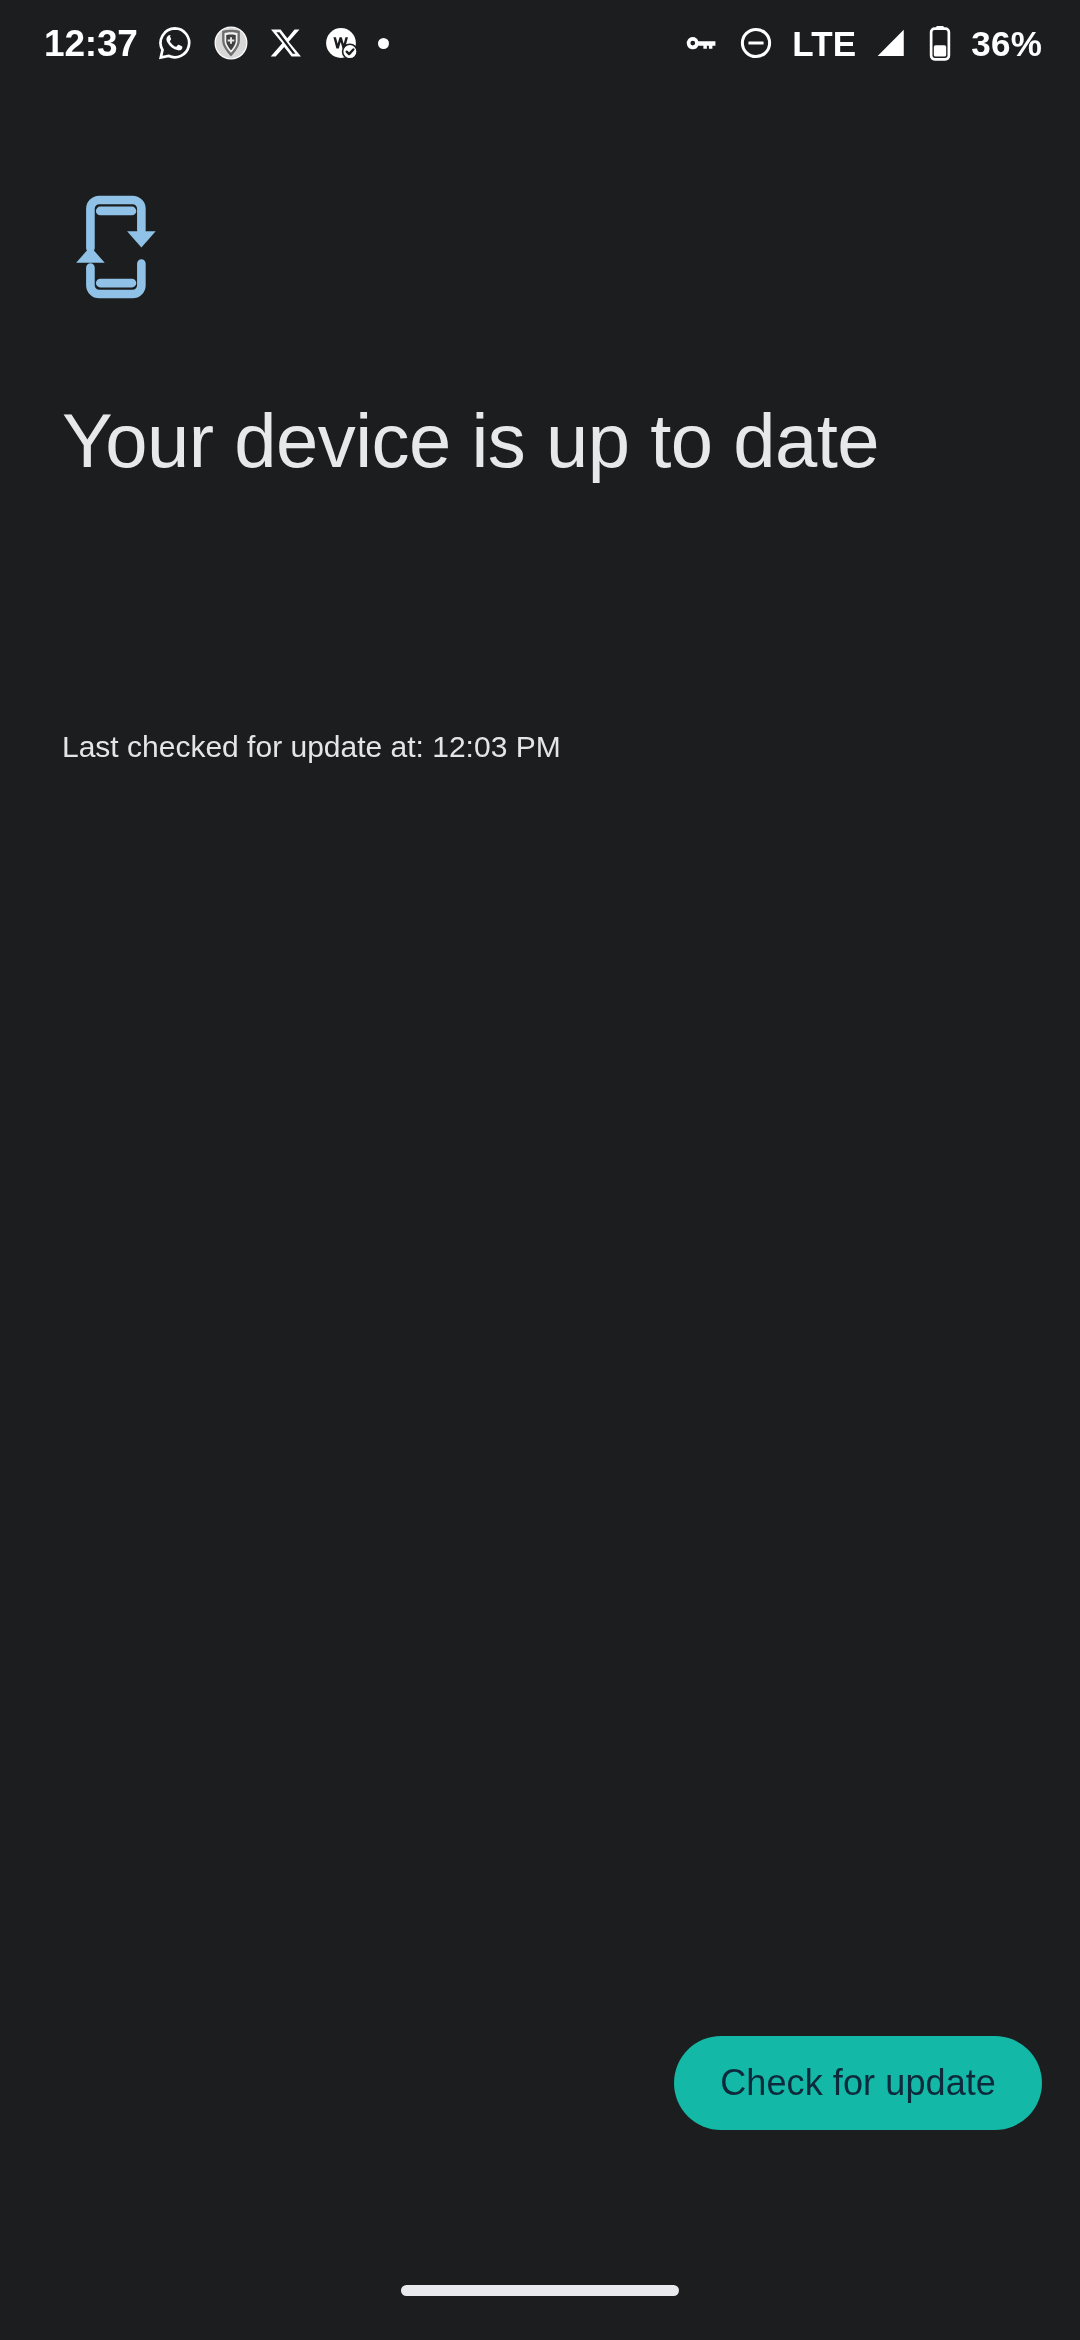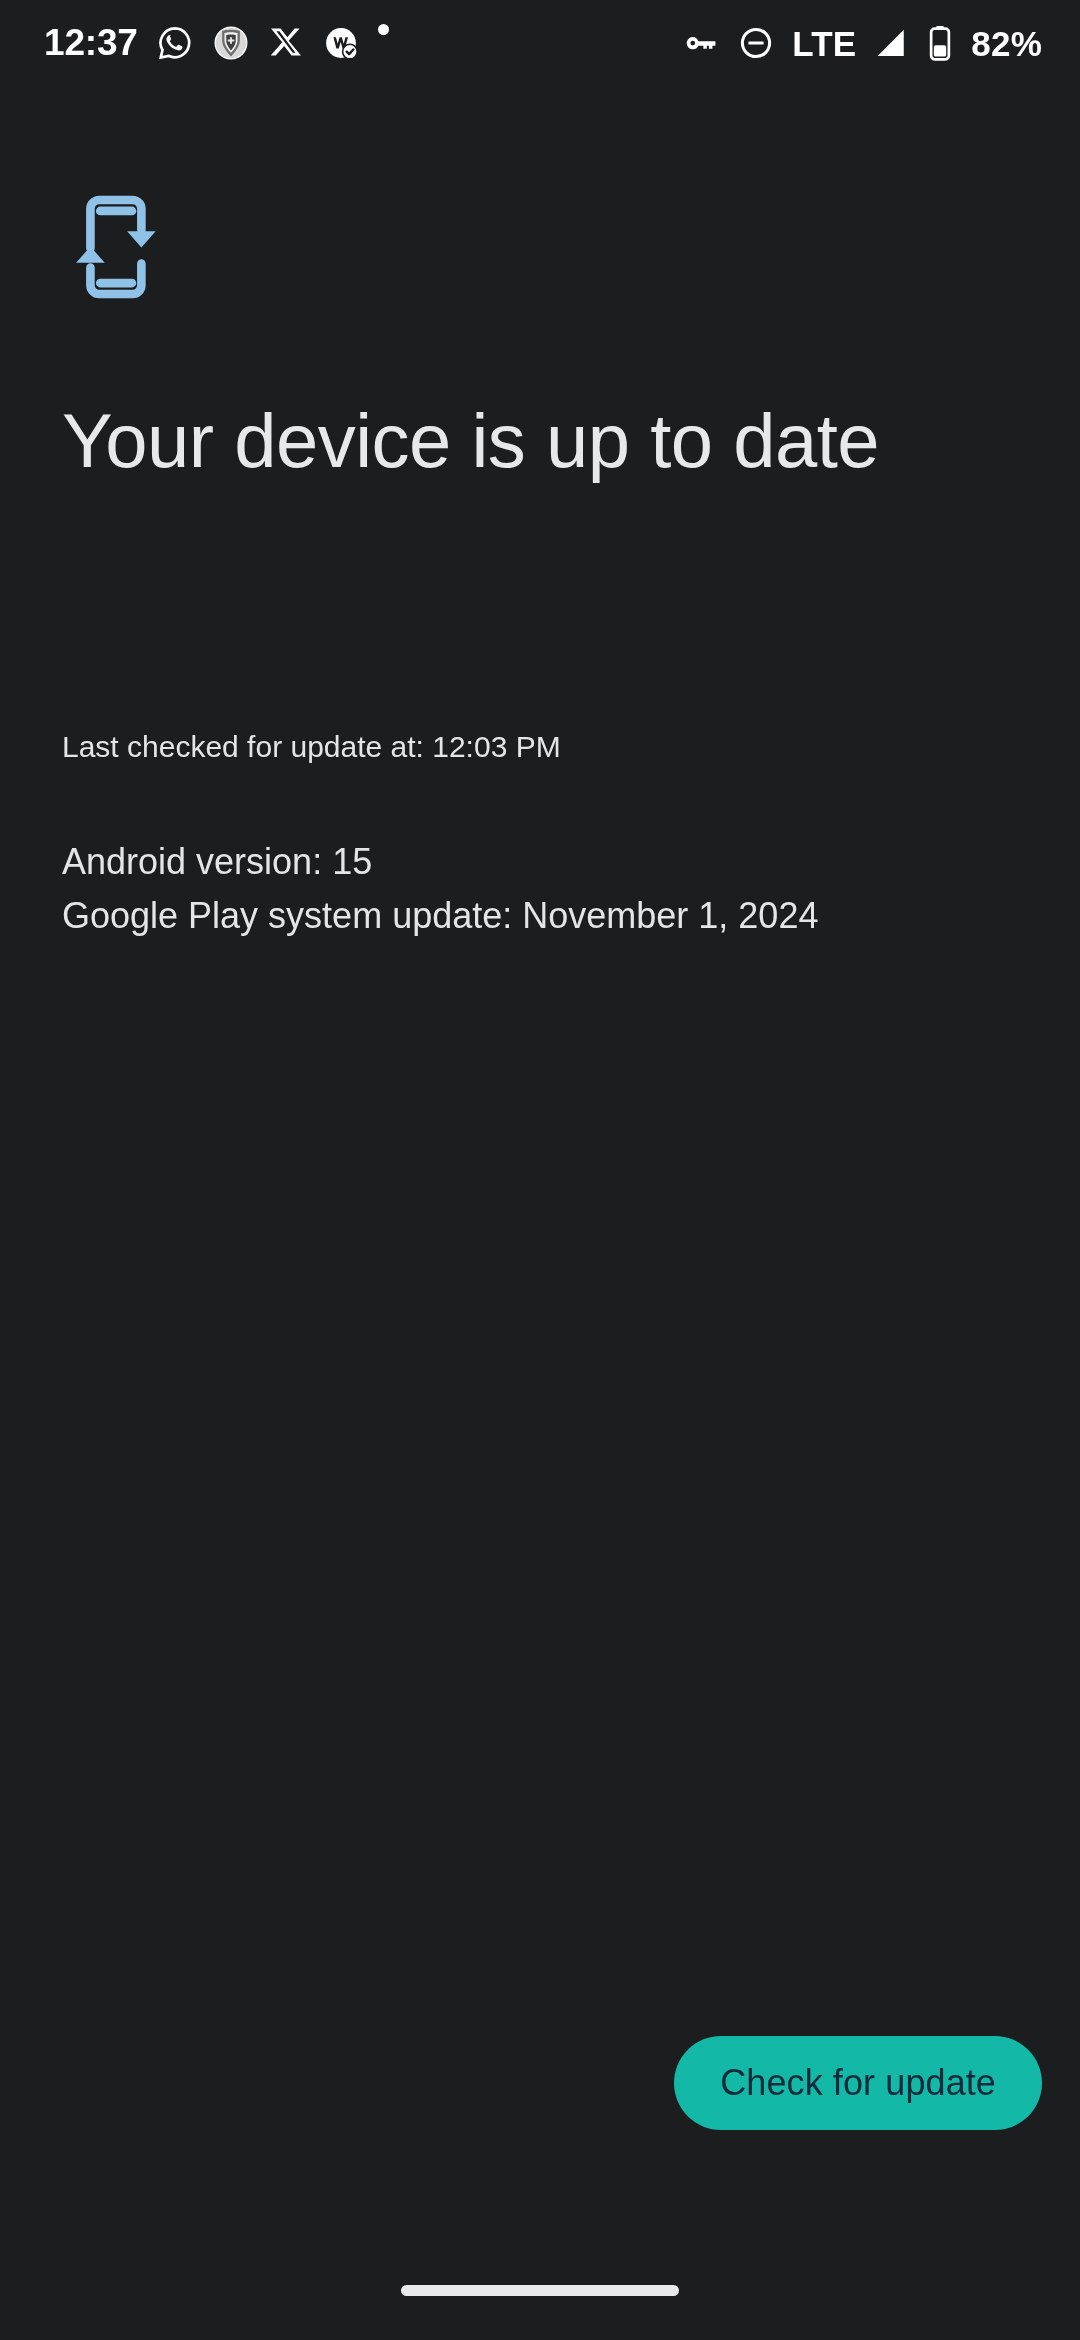--- a/index.html
+++ b/index.html
@@ -10,21 +10,21 @@
     overflow:hidden;
   }
   .screen { position:relative; width:1080px; height:2340px; background:#1b1d1f; }
 
   
   .statusbar {
     position:absolute; top:0; left:0; width:1080px; height:86px;
     display:flex; align-items:center;
     padding:0 38px 0 44px;
   }
-  .sb-left { display:flex; align-items:flex-start; gap:18px; }
+  .sb-left { display:flex; align-items:center; gap:18px; }
   .sb-right { display:flex; align-items:center; gap:17px; margin-left:auto; }
   .sb-clock {
     color:#ffffff; font-size:37px; font-weight:700;
     letter-spacing:-0.2px; line-height:1;
   }
   .sb-icon { display:flex; align-items:center; justify-content:center; }
   .sb-text {
     color:#ffffff; font-size:35px; font-weight:700; line-height:1;
     letter-spacing:0.2px;
   }
@@ -144,21 +144,21 @@
       </span>
 
       <span class="sb-icon">
         <svg width="28" height="38" viewBox="0 0 14 24">
           <rect x="4.6" y="1.2" width="4.8" height="1.9" rx="0.7" fill="#fff"></rect>
           <rect x="1.4" y="2.9" width="11.2" height="19.4" rx="2.2" fill="none" stroke="#fff" stroke-width="1.7"></rect>
           <rect x="3.1" y="13.4" width="7.8" height="7.2" rx="1.1" fill="#fff"></rect>
         </svg>
       </span>
 
-      <span class="sb-text">82%</span>
+      <span class="sb-text">36%</span>
     </div>
   </div>
 
   <div class="content">
 
     <div class="update-icon">
       <svg width="98" height="118" viewBox="0 0 50 60">
         <g fill="none" stroke="#8fc2e6" stroke-width="4.4" stroke-linecap="round" stroke-linejoin="round">
           <path d="M14.5 30.5V10.5a4.5 4.5 0 0 1 4.5-4.5h17a4.5 4.5 0 0 1 4.5 4.5v11"></path>
           <path d="M40.5 38.5v11a4.5 4.5 0 0 1-4.5 4.5H19a4.5 4.5 0 0 1-4.5-4.5v-9"></path>
@@ -167,22 +167,18 @@
         </g>
         <path fill="#8fc2e6" d="M40.5 30.2 33.2 22h14.6l-7.3 8.2Z"></path>
         <path fill="#8fc2e6" d="M14.5 29.8 21.8 38H7.2l7.3-8.2Z"></path>
       </svg>
     </div>
 
     <h1 class="headline">Your device is up to date</h1>
 
     <div class="lastchecked">Last checked for update at: 12:03 PM</div>
 
-    <div class="versions">
-      <div>Android version: 15</div>
-      <div>Google Play system update: November 1, 2024</div>
-    </div>
 
     <button class="cta">Check for update</button>
   </div>
 
   <div class="navpill"></div>
 </div>
 
 </body></html>

